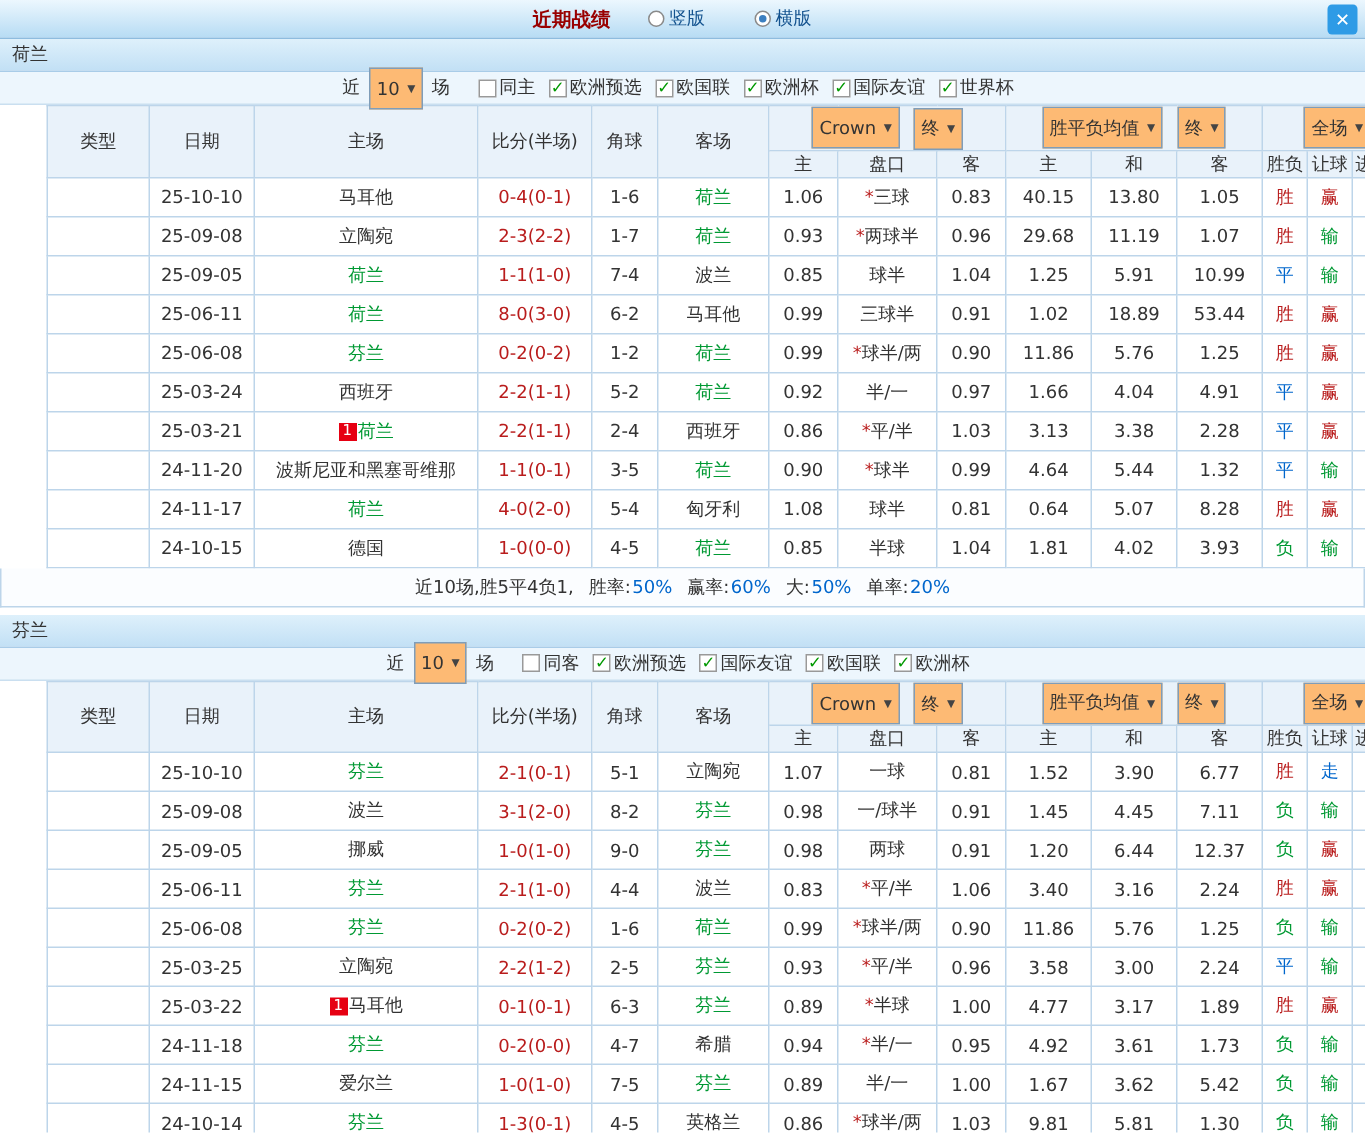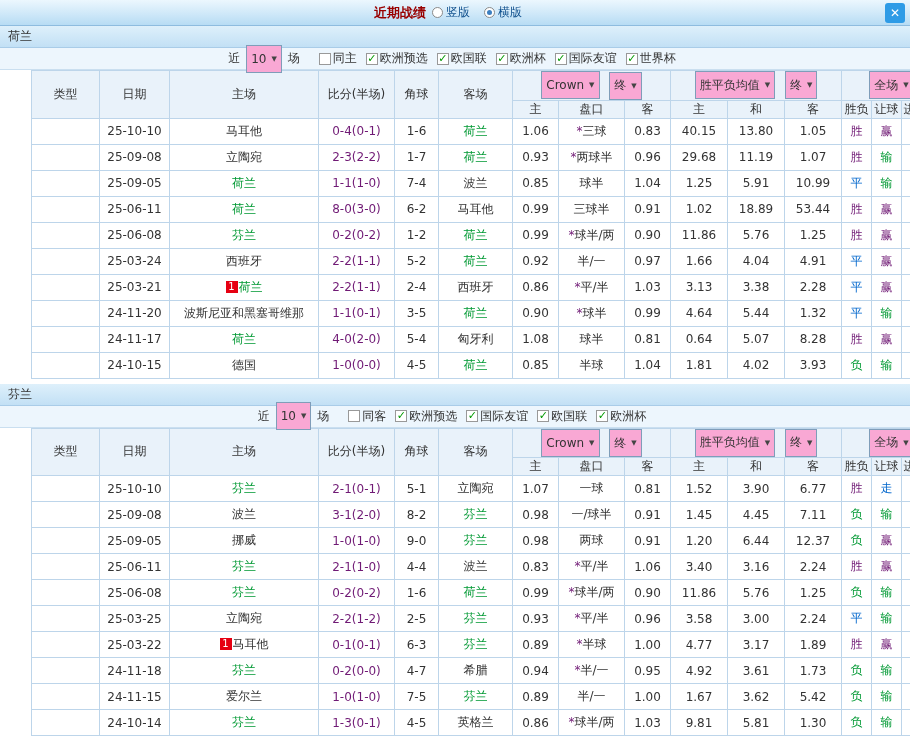--- a/index.html
+++ b/index.html
@@ -7,21 +7,21 @@
   body {
     width:910px; height:755px; background:#fff; color:#333;
     font-family:"DejaVu Sans","Liberation Sans",sans-serif; font-size:12px;
     overflow:hidden;
   }
   
   .titlebar {
     position:relative; height:26px;
     background:linear-gradient(#ecf7fe,#b7dcf4);
     border-bottom:1px solid #8ebcdf;
-    display:flex; align-items:center; justify-content:center;
+    display:flex; align-items:center; justify-content:center;gap:19px;
   }
   .page-title { color:#990000; font-weight:bold; font-size:13px; margin-right:6px; }
   .radio-opt { display:inline-flex; align-items:center; margin-right:14px; color:#14538f; cursor:pointer; }
   .radio {
     width:11px; height:11px; border:1px solid #8a8a8a; border-radius:50%;
     background:#fff; margin-right:3px; position:relative; display:inline-block;
   }
   .radio.on::after {
     content:""; position:absolute; left:2px; top:2px; width:5px; height:5px;
     border-radius:50%; background:#3c7fc0;
@@ -35,21 +35,21 @@
   .team-bar {
     height:22px; background:linear-gradient(#def0fb,#c2e0f5);
     border-bottom:1px solid #a9cce8; display:flex; align-items:center; padding-left:8px;
   }
   .filter-bar {
     height:22px; background:#edf6fd; border-bottom:1px solid #cadff0;
     display:flex; align-items:center; justify-content:center;
   }
   .flabel { margin:0 3px; }
   .sel {
-    display:inline-flex; align-items:center; background:#f9a8d4;
+    display:inline-flex; align-items:center; background:#fdba74;
     border:1px solid #7f9db9; height:28px; padding:4px 4px; margin:0 3px; cursor:pointer;
   }
   .sel .arrow { font-size:7px; color:#444; margin-left:5px; }
   .checks { display:inline-flex; align-items:center; margin-left:16px; }
   .chk { display:inline-flex; align-items:center; margin-right:9px; cursor:pointer; }
   .cbox {
     width:12px; height:12px; border:1px solid #999; background:#fff;
     font-size:11px; line-height:10px; text-align:center; color:#009900;
     font-weight:bold; margin-right:2px;
   }
@@ -60,21 +60,21 @@
     white-space:nowrap; overflow:hidden; font-size:12px; font-weight:normal;
   }
   .match-table thead tr.h1 th { height:25px; background:#e9f2fa; }
   .match-table thead tr.h2 th { height:18px; background:#e9f2fa; }
   .match-table tbody td { height:26px; background:#fff; }
   td.type { color:#fff; }
   .tc-maroon { background:#990033; }
   .tc-orange { background:#dd7700; }
   .tc-blue   { background:#3366bb; }
   .tc-olive  { background:#999900; }
-  .c-red   { color:#701a75; }
+  .c-red   { color:#b91c1c; }
   .c-green { color:#009933; }
   .c-blue  { color:#0066cc; }
   .badge {
     display:inline-block; background:#e60012; color:#fff; font-size:10px;
     line-height:12px; width:12px; height:12px; margin-right:1px; vertical-align:1px;
   }
   .summary {
     height:26px; background:#fbfdff; border:1px solid #bdd5ea; border-top:none;
     display:flex; align-items:center; justify-content:center;
   }
@@ -367,20 +367,27 @@
           <td>1.04</td>
           <td>1.81</td>
           <td>4.02</td>
           <td>3.93</td>
           <td class="c-green">负</td>
           <td class="c-green">输</td>
           <td class="c-green">小</td>
         </tr>
       </tbody>
   </table>
+  <div class="summary">
+    <span>近10场,胜5平4负1,</span>
+    <span class="sum-item"><span>胜率:</span><span class="c-blue">50%</span></span>
+    <span class="sum-item"><span>赢率:</span><span class="c-blue">60%</span></span>
+    <span class="sum-item"><span>大:</span><span class="c-blue">50%</span></span>
+    <span class="sum-item"><span>单率:</span><span class="c-blue">20%</span></span>
+  </div>
 </section>
 
 <div class="sec-gap"></div>
 
 <section class="team-section">
   <div class="team-bar">
     <span class="team-name">芬兰</span>
   </div>
   <div class="filter-bar">
     <span class="flabel">近</span>

